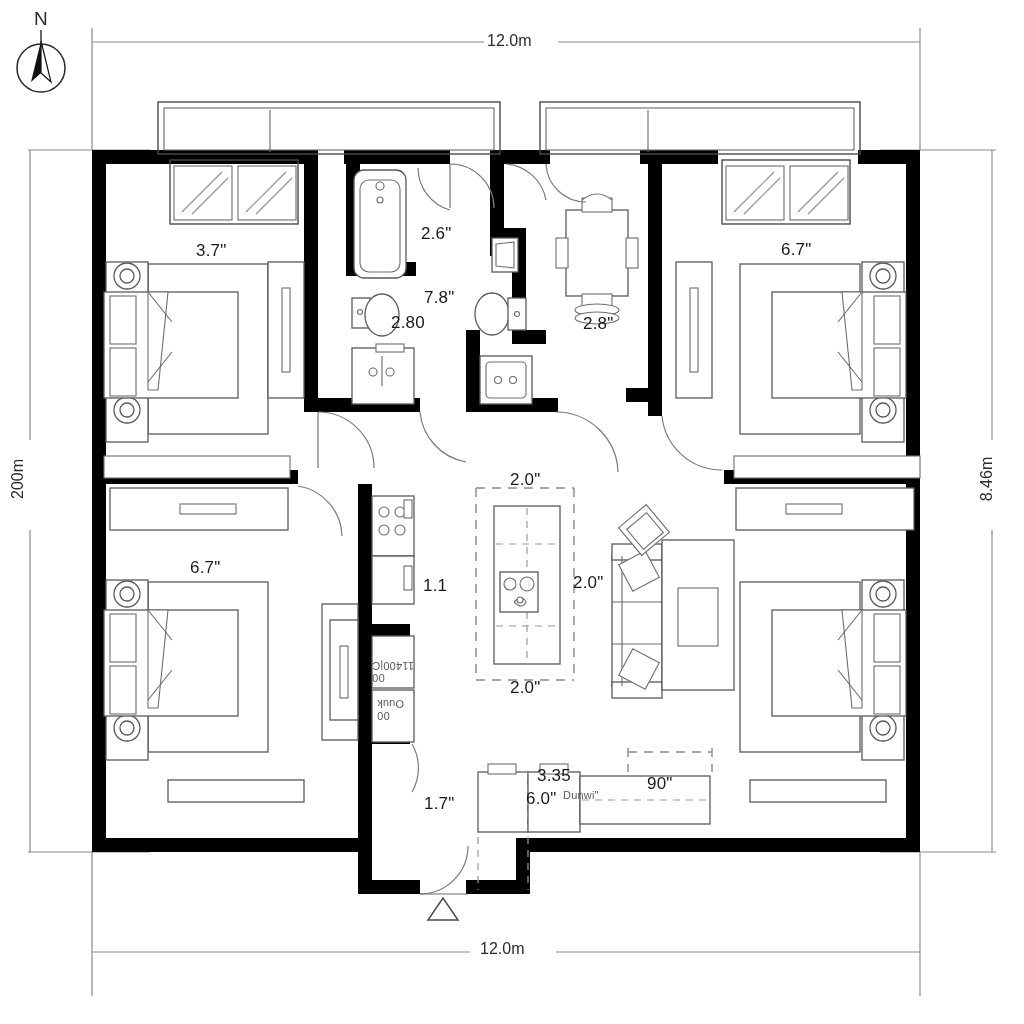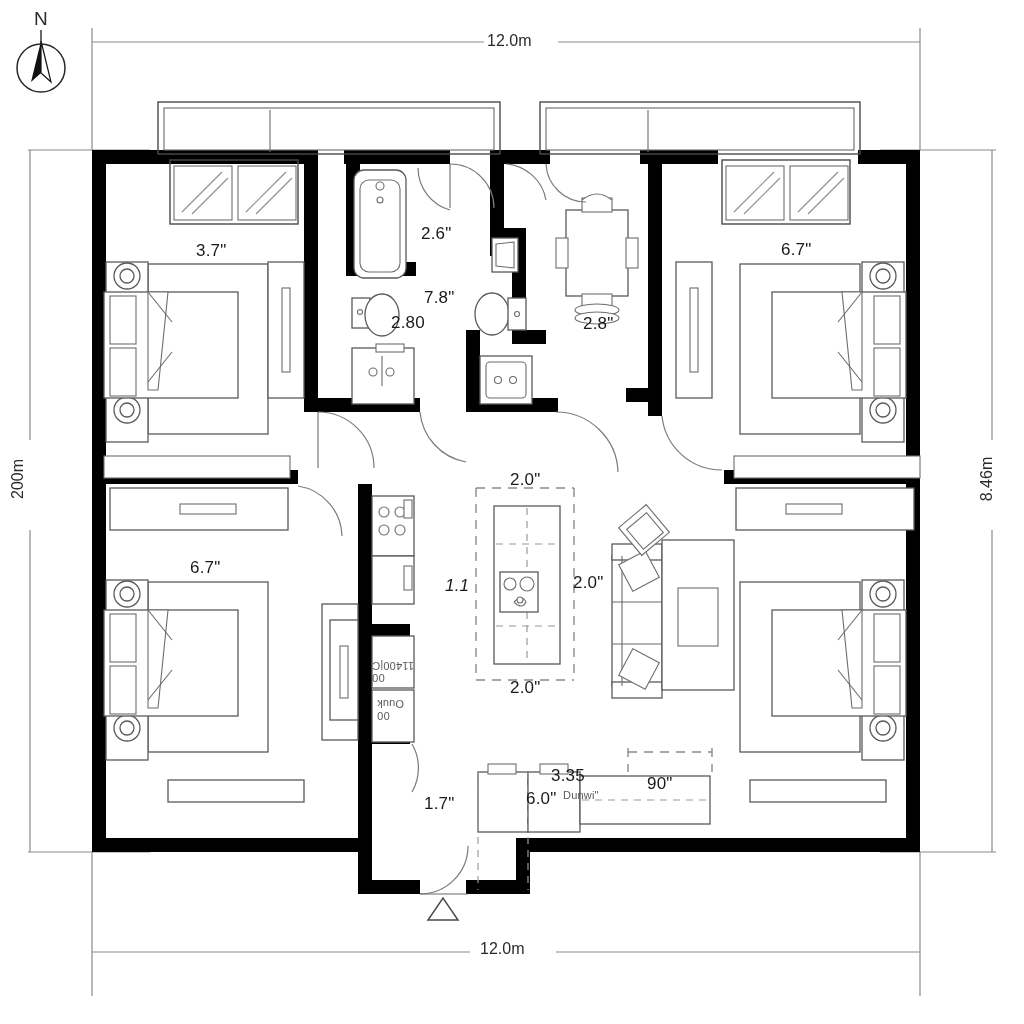--- a/index.html
+++ b/index.html
@@ -358,26 +358,26 @@
 <div class="dimlbl" style="left:34px;top:8px;font-size:19px;">N</div>
 
 <div id="room-labels">
       <div class="lbl" style="left: 196px; top: 241px;">3.7"</div>
       <div class="lbl" style="left: 421px; top: 224px;">2.6"</div>
       <div class="lbl" style="left: 424px; top: 288px;">7.8"</div>
       <div class="lbl" style="left: 391px; top: 313px;">2.80</div>
       <div class="lbl" style="left: 583px; top: 314px;">2.8"</div>
       <div class="lbl" style="left: 781px; top: 240px;">6.7"</div>
       <div class="lbl" style="left: 190px; top: 558px;">6.7"</div>
-      <div class="lbl" style="left: 445px; top: 576px; font-style: italic;">1.1</div>
+      <div class="lbl" style="left: 423px; top: 576px;">1.1</div>
       <div class="lbl" style="left: 510px; top: 470px;">2.0"</div>
       <div class="lbl" style="left: 573px; top: 573px;">2.0"</div>
       <div class="lbl" style="left: 510px; top: 678px;">2.0"</div>
       <div class="lbl" style="left: 424px; top: 794px;">1.7"</div>
-      <div class="lbl" style="left: 551px; top: 766px;">3.35</div>
+      <div class="lbl" style="left: 537px; top: 766px;">3.35</div>
       <div class="lbl" style="left: 647px; top: 774px;">90"</div>
       <div class="lbl" style="left: 526px; top: 789px;">6.0"</div>
     </div>
 <div id="blur-labels">
       <div class="lbl tiny smudge" style="left: 563px; top: 789px;">Dunwi"</div>
       <div class="lbl tiny smudge" style="left: 372px; top: 660px; transform: rotate(180deg);">11400|C</div>
       <div class="lbl tiny smudge" style="left: 372px; top: 672px; transform: rotate(180deg);">00</div>
       <div class="lbl tiny smudge" style="left: 377px; top: 698px; transform: rotate(180deg);">Ouuk</div>
       <div class="lbl tiny smudge" style="left: 377px; top: 710px; transform: rotate(180deg);">00</div>
     </div>

